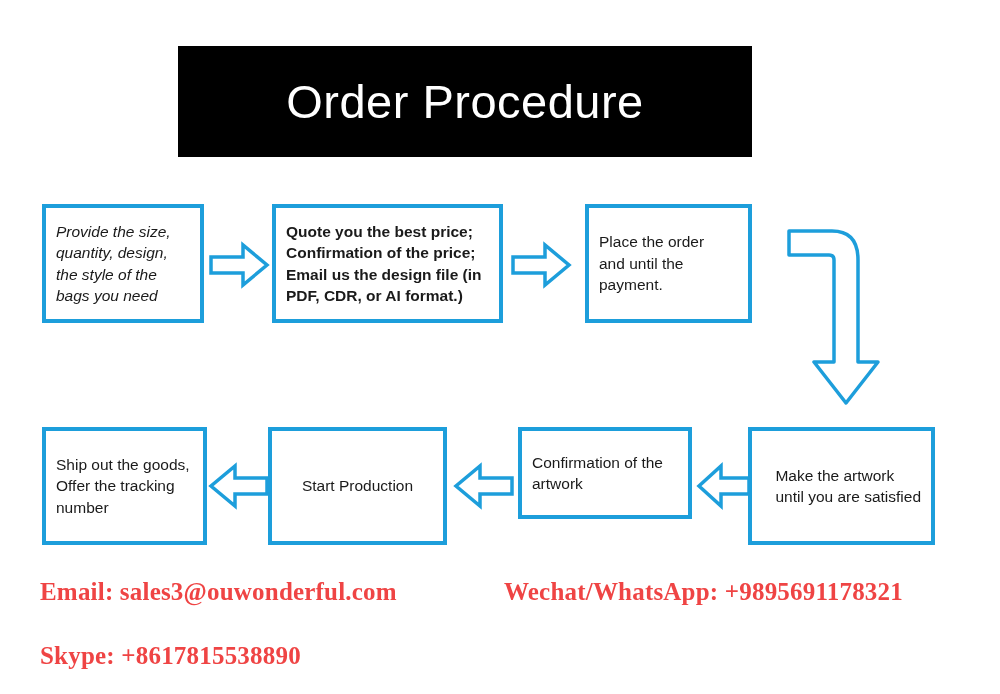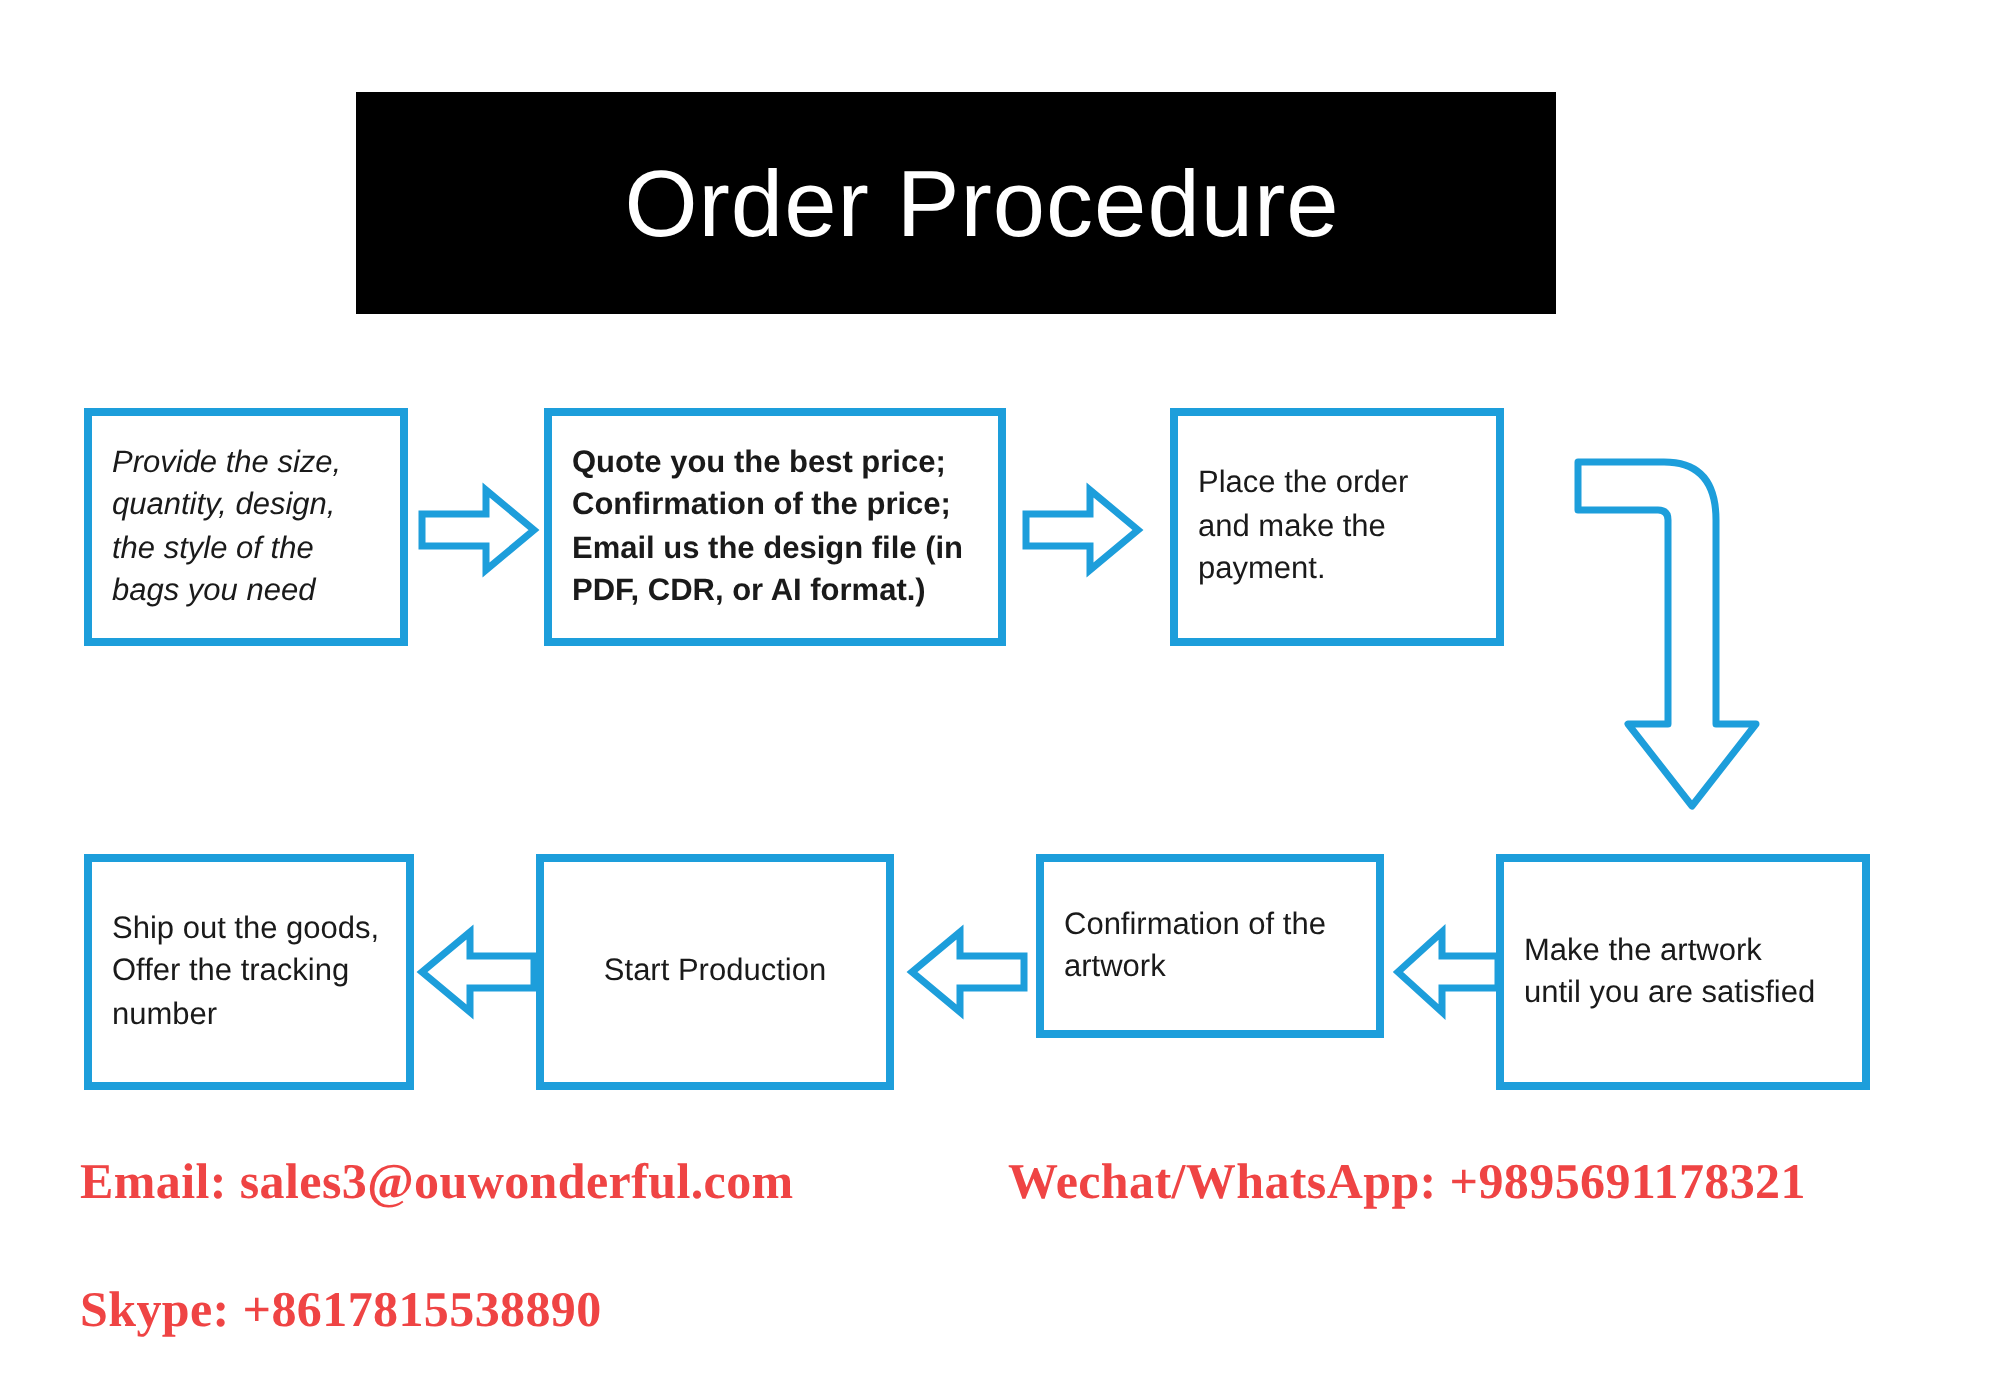--- a/index.html
+++ b/index.html
@@ -22,21 +22,20 @@
   .title-banner {
     position: absolute;
     left: 178px;
     top: 46px;
     width: 574px;
     height: 111px;
     background: #000000;
     display: flex;
     align-items: center;
     justify-content: center;
-    padding-left: 26px;
   }
   .title-text {
     color: #ffffff;
     font-family: "Liberation Sans", sans-serif;
     font-size: 47px;
     font-weight: 400;
     letter-spacing: 0.5px;
     line-height: 1;
   }
 
@@ -63,21 +62,21 @@
   }
 
   
   #box-provide   { left: 42px;  top: 204px; width: 162px; height: 119px; font-style: italic; }
   #box-quote     { left: 272px; top: 204px; width: 231px; height: 119px; font-weight: bold; }
   #box-place     { left: 585px; top: 204px; width: 167px; height: 119px; }
   
   #box-ship      { left: 42px;  top: 427px; width: 165px; height: 118px; }
   #box-start     { left: 268px; top: 427px; width: 179px; height: 118px; }
   #box-confirm   { left: 518px; top: 427px; width: 174px; height: 92px; }
-  #box-make      { left: 748px; top: 427px; width: 187px; height: 118px; }
+  #box-make      { left: 748px; top: 427px; width: 187px; height: 118px; justify-content: flex-end; }
 
   
   .arrow {
     position: absolute;
   }
   .arrow svg { display: block; overflow: visible; }
 
   #arrow-1 { left: 210px; top: 243px; width: 58px; height: 44px; }
   #arrow-2 { left: 512px; top: 243px; width: 58px; height: 44px; }
   #arrow-bend { left: 786px; top: 226px; width: 110px; height: 180px; }
@@ -129,21 +128,21 @@
   </div>
 
   <div class="arrow" id="arrow-2">
     <svg viewBox="0 0 58 44" width="58" height="44" aria-hidden="true">
       <polygon points="1,14 33,14 33,2 57,22 33,42 33,30 1,30" fill="#ffffff" stroke="#1d9edb" stroke-width="3.5" stroke-linejoin="miter"></polygon>
     </svg>
   </div>
 
   <div class="flow-box" id="box-place">
     <div class="box-text">Place the order
-and make the
+and until the
 payment.</div>
   </div>
 
   <div class="arrow" id="arrow-bend">
     <svg viewBox="0 0 110 180" width="110" height="180" aria-hidden="true">
       <path d="M 3,5
                L 46,5
                Q 72,5 72,34
                L 72,136
                L 92,136

